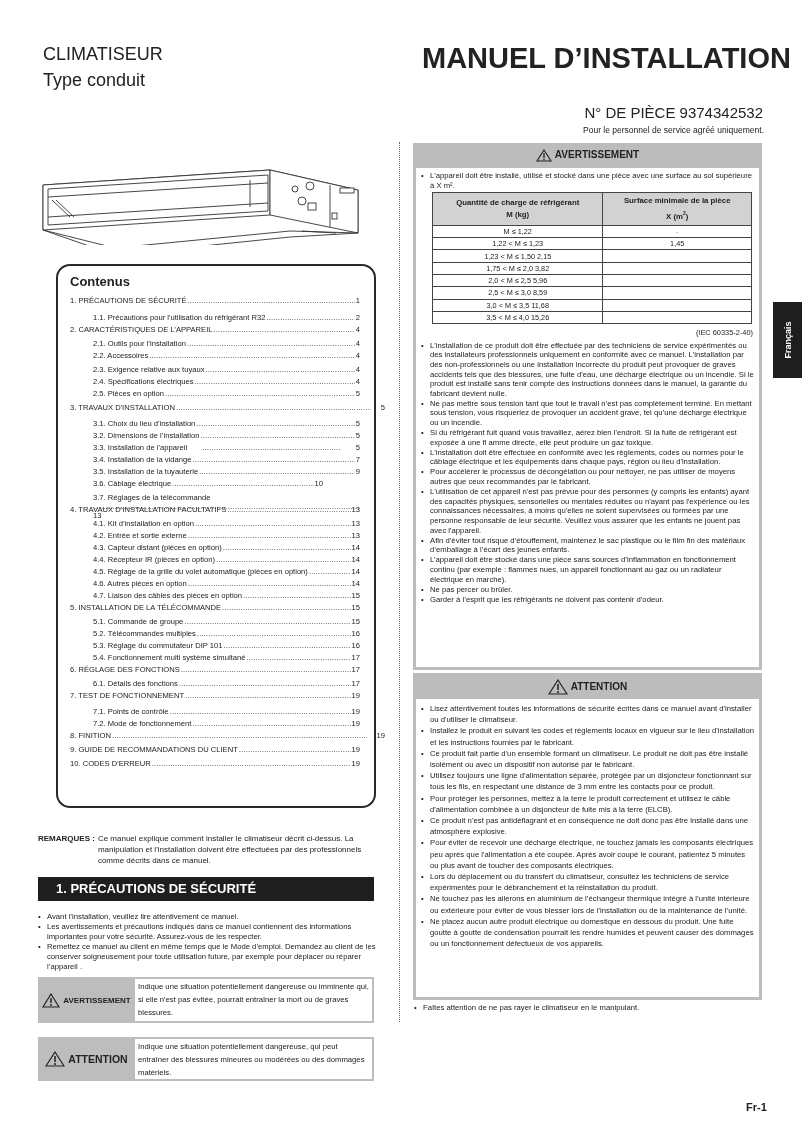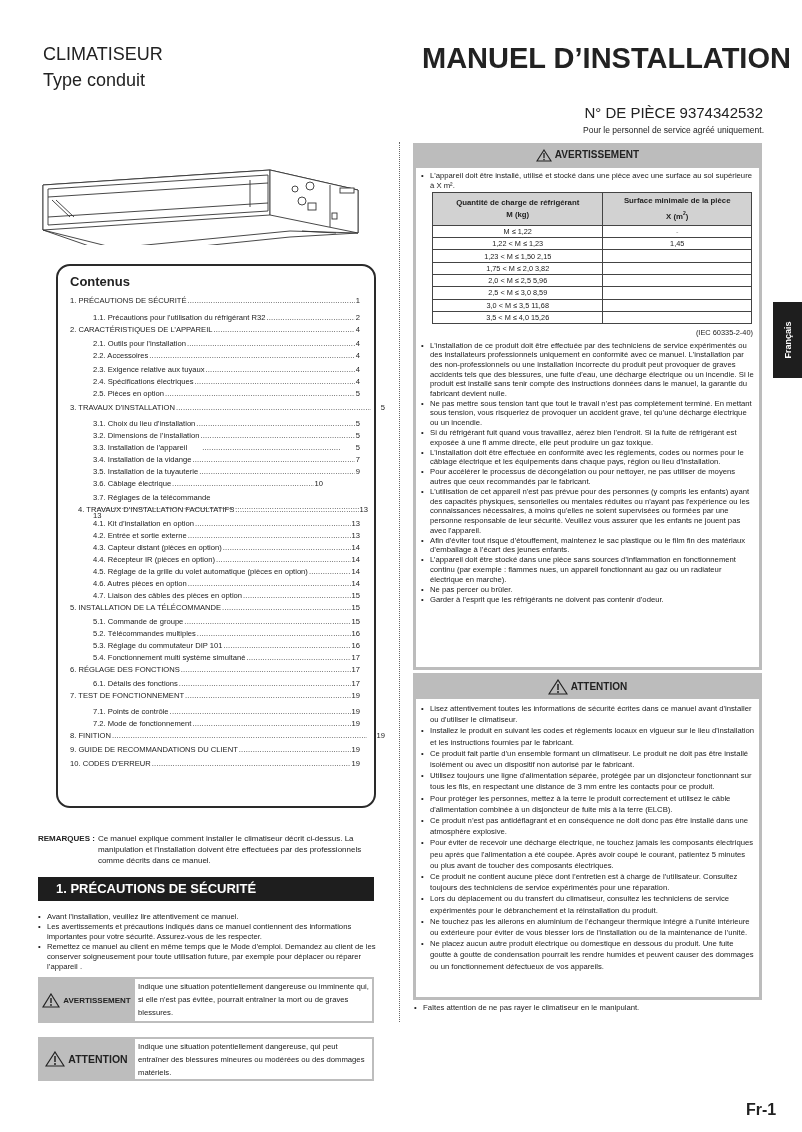--- a/index.html
+++ b/index.html
@@ -65,21 +65,21 @@
 
   .attbox { left: 413px; top: 673px; width: 349px; height: 327px; background: #bcbcbc; }
   .ab-head { height: 25px; text-align: center; font-size: 10px; font-weight: bold; color: #222; padding-top: 6px; }
   .ab-body { position: absolute; left: 3px; top: 26px; right: 3px; bottom: 3px; background: #fff; padding: 4px 4px 0 5px; font-size: 7.7px; line-height: 11.2px; color: #222; }
 
   .after { left: 414px; top: 1003px; width: 350px; font-size: 7.7px; color: #222; }
 
   .lang { left: 773px; top: 302px; width: 29px; height: 76px; background: #1e1e1e; color: #fff; }
   .lang span { position: absolute; left: 50%; top: 50%; transform: translate(-50%,-50%) rotate(-90deg); font-size: 9px; font-weight: bold; white-space: nowrap; }
 
-  .pagenum { left: 746px; top: 1101px; font-size: 16px; font-weight: bold; color: #222; }
+  .pagenum { left: 746px; top: 1101px; font-size: 11px; font-weight: bold; color: #222; }
 </style>
 </head>
 <body>
 
 <div class="abs h-cat">CLIMATISEUR</div>
 <div class="abs h-type">Type conduit</div>
 <div class="abs h-title">MANUEL D’INSTALLATION</div>
 <div class="abs h-part">N° DE PIÈCE 9374342532</div>
 <div class="abs h-sub">Pour le personnel de service agréé uniquement.</div>
 
@@ -186,21 +186,21 @@
       <div class="toc-row" style="left: 35px; top: 213px; width: 230px;">
         <span class="lbl">3.6. Câblage électrique</span>
         <span class="dots"></span>
         <span class="pg">10</span>
       </div>
       <div class="toc-row" style="left: 35px; top: 227px; width: 267px; flex-direction: column;">
         <span class="lbl">3.7. Réglages de la télécommande</span>
         <span class="dots"></span>
         <span class="pg">13</span>
       </div>
-      <div class="toc-row" style="left: 20px; top: 239px; width: 290px;">
+      <div class="toc-row" style="left: 12px; top: 239px; width: 290px;">
         <span class="lbl">4.  TRAVAUX D’INSTALLATION FACULTATIFS</span>
         <span class="dots"></span>
         <span class="pg">13</span>
       </div>
       <div class="toc-row" style="left: 35px; top: 253px; width: 267px;">
         <span class="lbl">4.1. Kit d’installation en option</span>
         <span class="dots"></span>
         <span class="pg">13</span>
       </div>
       <div class="toc-row" style="left: 35px; top: 265px; width: 267px;">
@@ -416,21 +416,20 @@
   </div>
   <div class="ab-body">
     <div id="att-bullets">
         <div class="bl">Lisez attentivement toutes les informations de sécurité écrites dans ce manuel avant d'installer ou d'utiliser le climatiseur.</div>
         <div class="bl">Installez le produit en suivant les codes et règlements locaux en vigueur sur le lieu d'installation et les instructions fournies par le fabricant.</div>
         <div class="bl">Ce produit fait partie d'un ensemble formant un climatiseur. Le produit ne doit pas être installé isolément ou avec un dispositif non autorisé par le fabricant.</div>
         <div class="bl">Utilisez toujours une ligne d'alimentation séparée, protégée par un disjoncteur fonctionnant sur tous les fils, en respectant une distance de 3 mm entre les contacts pour ce produit.</div>
         <div class="bl">Pour protéger les personnes, mettez à la terre le produit correctement et utilisez le câble d'alimentation combinée à un disjoncteur de fuite mis à la terre (ELCB).</div>
         <div class="bl">Ce produit n’est pas antidéflagrant et en conséquence ne doit donc pas être installé dans une atmosphère explosive.</div>
         <div class="bl">Pour éviter de recevoir une décharge électrique, ne touchez jamais les composants électriques peu après que l'alimentation a été coupée. Après avoir coupé le courant, patientez 5 minutes ou plus avant de toucher des composants électriques.</div>
-        <div class="bl">Ce produit ne contient aucune pièce dont l’entretien est à charge de l’utilisateur. Consultez toujours des techniciens de service expérimentés pour une réparation.</div>
         <div class="bl">Lors du déplacement ou du transfert du climatiseur, consultez les techniciens de service expérimentés pour le débranchement et la réinstallation du produit.</div>
         <div class="bl">Ne touchez pas les ailerons en aluminium de l’échangeur thermique intégré à l’unité intérieure ou extérieure pour éviter de vous blesser lors de l’installation ou de la maintenance de l’unité.</div>
         <div class="bl">Ne placez aucun autre produit électrique ou domestique en dessous du produit. Une fuite goutte à goutte de condensation pourrait les rendre humides et peuvent causer des dommages ou un fonctionnement défectueux de vos appareils.</div>
       </div>
   </div>
 </div>
 
 <div class="abs after bl">Faîtes attention de ne pas rayer le climatiseur en le manipulant.</div>
 
 <div class="abs lang">

